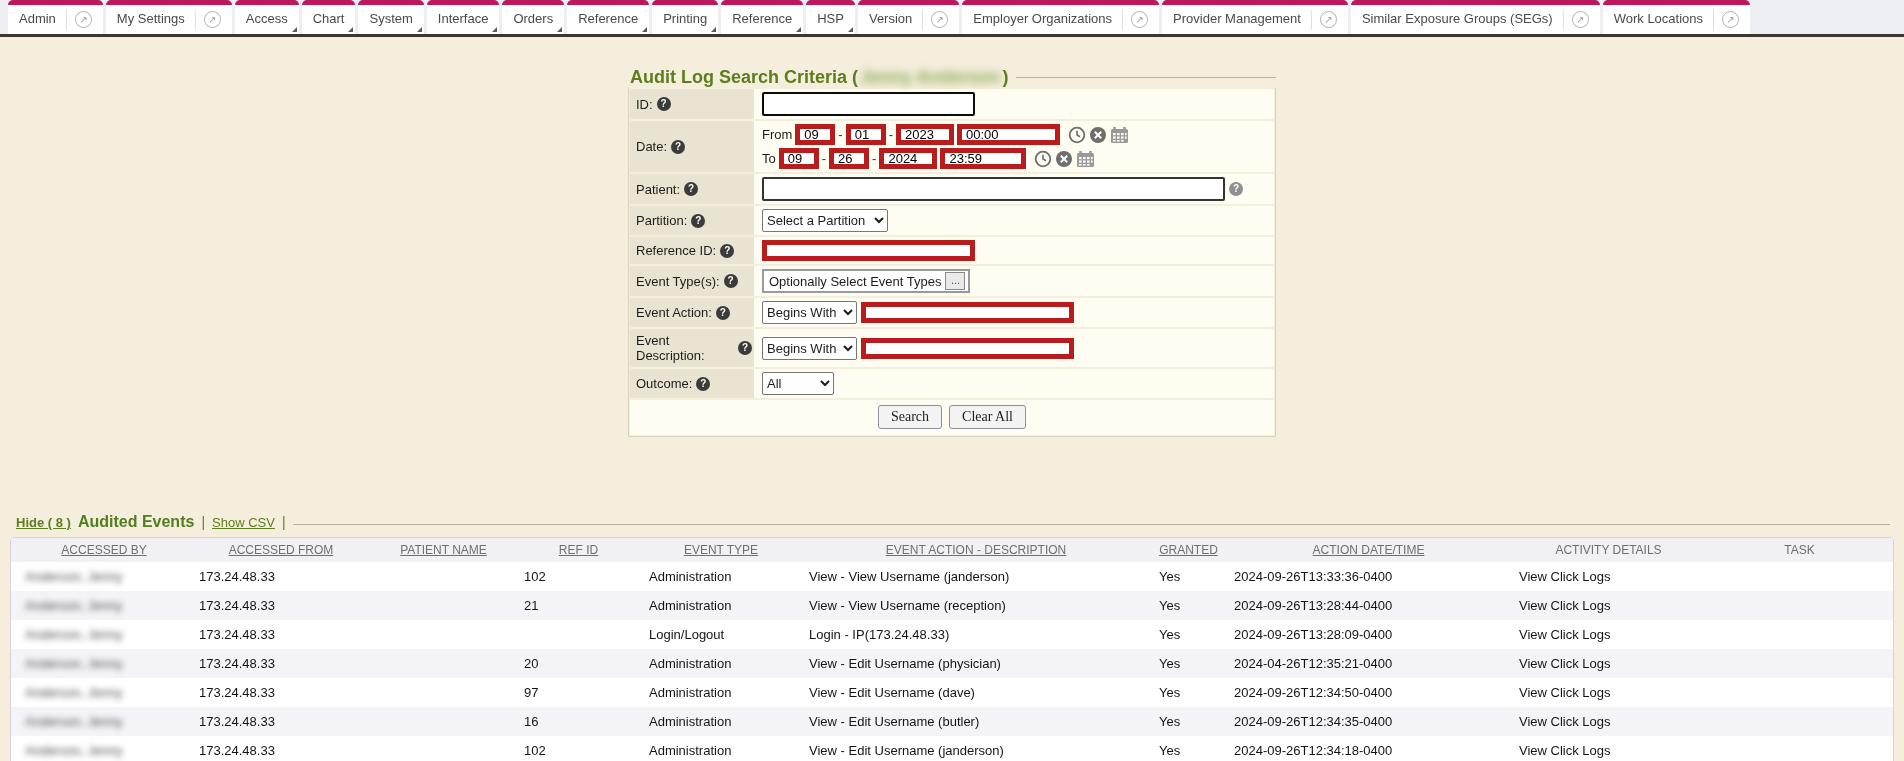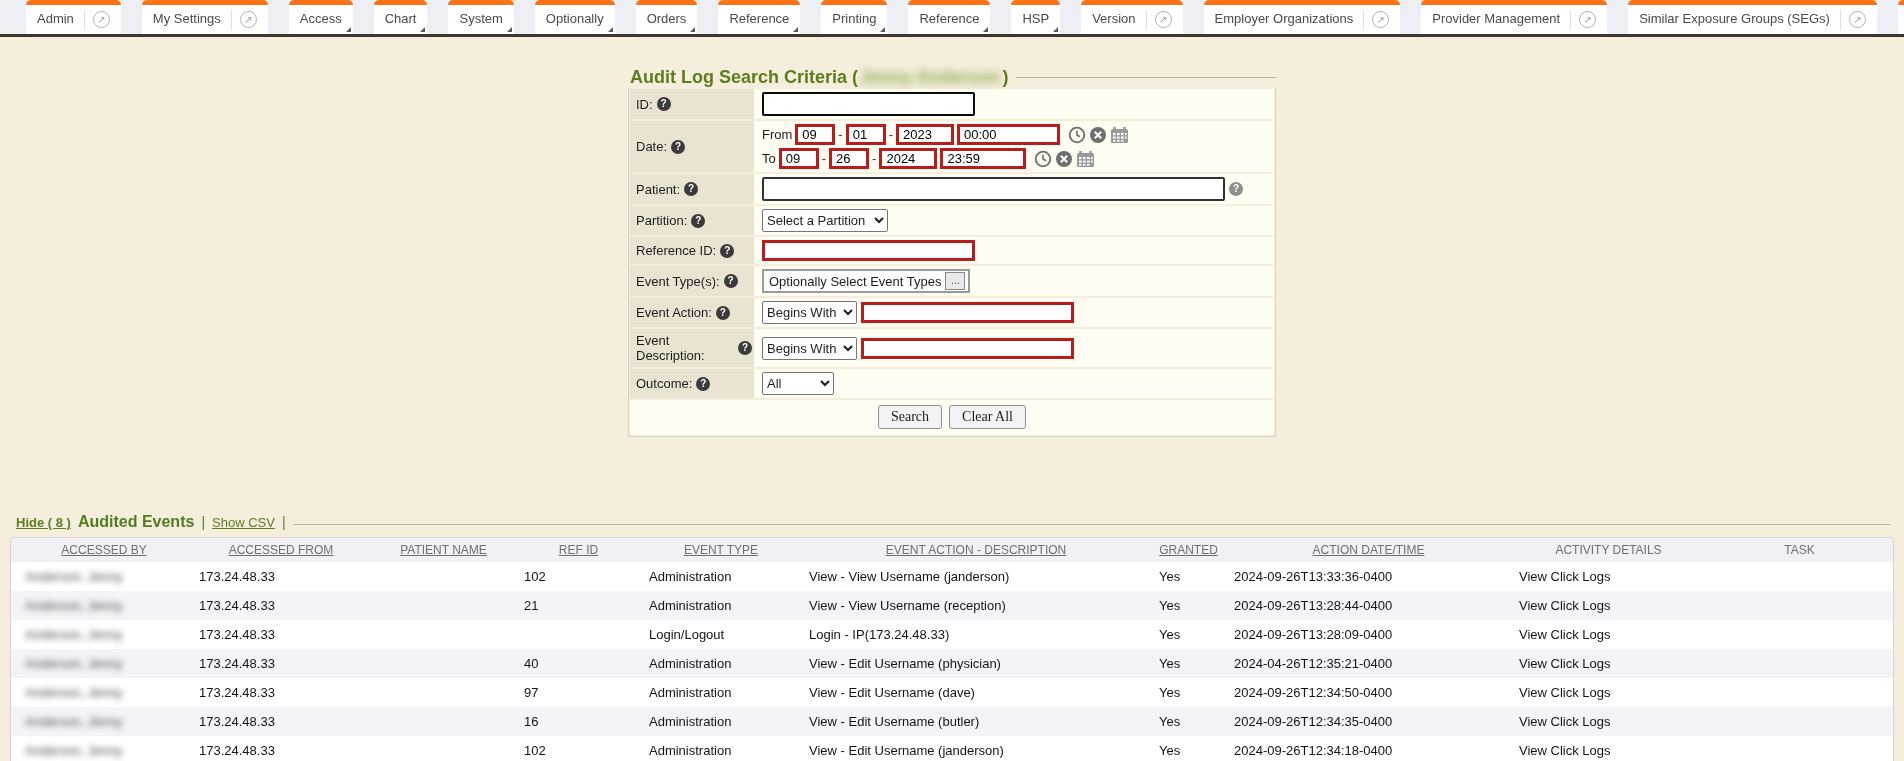--- a/index.html
+++ b/index.html
@@ -19,29 +19,28 @@
     background: #edeff4;
     border-bottom: 3px solid #3b362e;
     height: 37px;
     white-space: nowrap;
   }
   .tab {
     position: relative;
     display: flex;
     align-items: center;
     background: #ffffff;
-    border-top: 5px solid #f97316;
+    border-top: 5px solid #be185d;
     border-radius: 5px 5px 0 0;
     height: 34px;
     padding: 0 11px;
     font-size: 13px;
     color: #4a4a4a;
     cursor: pointer;
     flex: 0 0 auto;
-    margin-left: 18px;
   }
   .tab .tab-label { padding-bottom: 2px; }
   .tab .tab-sep {
     width: 1px; height: 20px; background: #e0e0e0; margin: 0 8px 0 10px;
   }
   .ext-ic {
     width: 17px; height: 17px;
     border: 1px solid #b0b0b0;
     border-radius: 50%;
     color: #9a9a9a;
@@ -93,21 +92,21 @@
   .help {
     width: 14px; height: 14px; flex: 0 0 14px;
     background: #3b3b3b; color: #ffffff;
     border-radius: 50%;
     font-size: 10px; font-weight: bold;
     line-height: 14px; text-align: center;
     display: inline-block;
   }
   .help.gray { background: #8f8f8f; }
   input[type="text"] {
-    border: 3px solid #b91c1c; background: #ffffff;
+    border: 5px solid #b91c1c; background: #ffffff;
     font-family: "Liberation Sans", sans-serif;
     font-size: 13px; height: 21px; padding: 1px 4px;
   }
   .in-focus { border: 2px solid #0b0b0b !important; border-radius: 2px; height: 24px !important; }
   .in-dark  { border: 2px solid #333333 !important; border-radius: 2px; height: 24px !important; }
   .in-id    { width: 213px; }
   .in-mm, .in-dd { width: 40px; }
   .in-yy    { width: 58px; }
   .in-time-from { width: 103px; }
   .in-time-to   { width: 86px; }
@@ -204,21 +203,21 @@
     </div>
     <div class="tab">
       <span class="tab-label">Chart</span>
       <span class="caret"></span>
     </div>
     <div class="tab">
       <span class="tab-label">System</span>
       <span class="caret"></span>
     </div>
     <div class="tab">
-      <span class="tab-label">Optionally</span>
+      <span class="tab-label">Interface</span>
       <span class="caret"></span>
     </div>
     <div class="tab">
       <span class="tab-label">Orders</span>
       <span class="caret"></span>
     </div>
     <div class="tab">
       <span class="tab-label">Reference</span>
       <span class="caret"></span>
     </div>
@@ -526,21 +525,21 @@
           <td>Login - IP(173.24.48.33)</td>
           <td>Yes</td>
           <td>2024-09-26T13:28:09-0400</td>
           <td style="cursor: pointer;">View Click Logs</td>
           <td></td>
         </tr>
         <tr>
           <td><span class="redacted-name">Anderson, Jenny</span></td>
           <td>173.24.48.33</td>
           <td></td>
-          <td>40</td>
+          <td>20</td>
           <td>Administration</td>
           <td>View - Edit Username (physician)</td>
           <td>Yes</td>
           <td>2024-04-26T12:35:21-0400</td>
           <td style="cursor: pointer;">View Click Logs</td>
           <td></td>
         </tr>
         <tr>
           <td><span class="redacted-name">Anderson, Jenny</span></td>
           <td>173.24.48.33</td>

